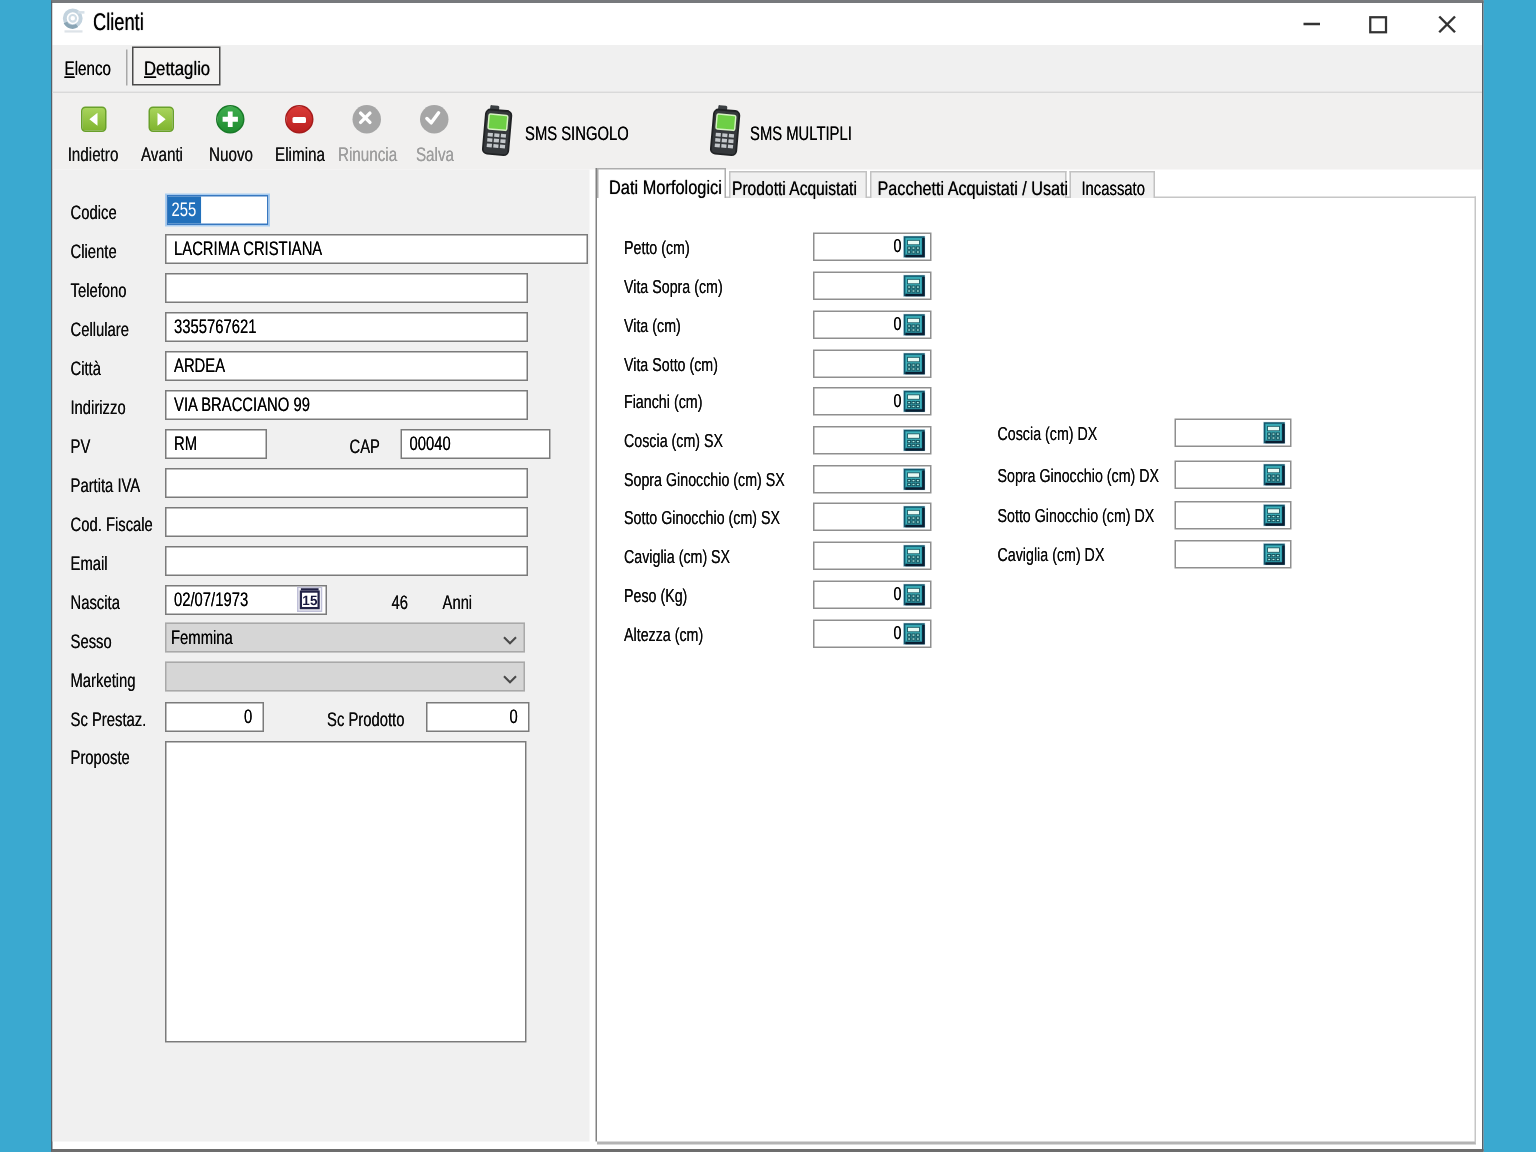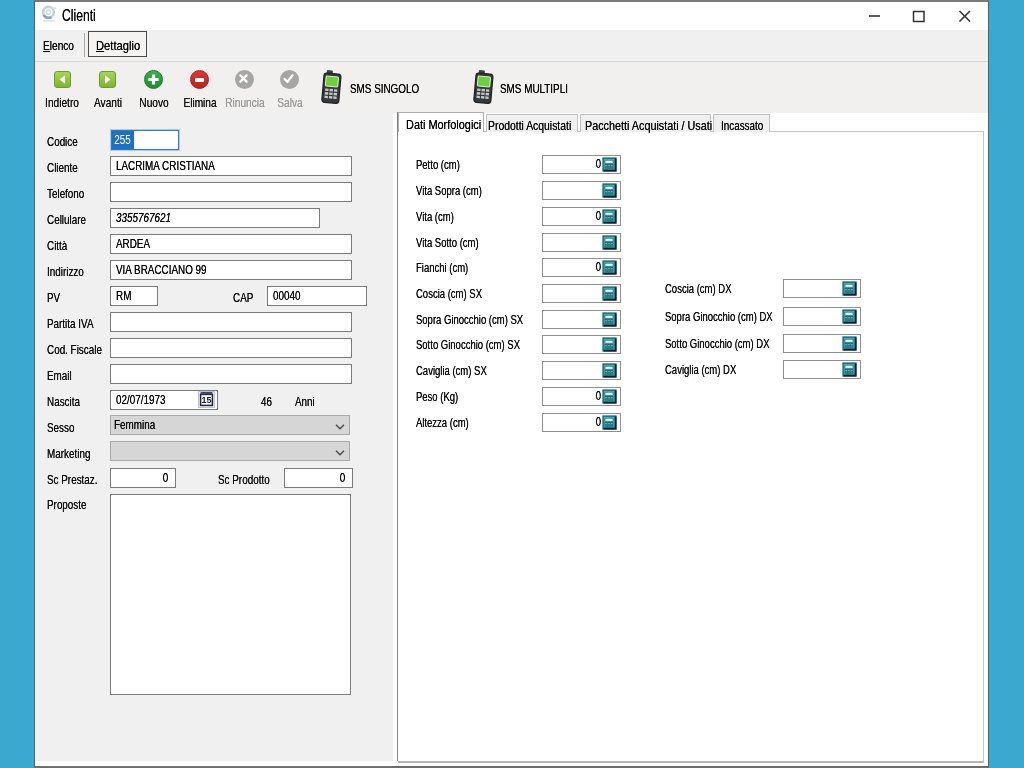--- a/index.html
+++ b/index.html
@@ -142,31 +142,31 @@
           <rect x="8.8" y="26.2" width="3.4" height="2.4"></rect>
           <rect x="13.2" y="26.2" width="3.4" height="2.4"></rect>
     </g>
   </g>
 </svg></div>
 <div class="smslbl" style="left:500px;">SMS MULTIPLI</div>
 <div id="leftpanel"></div>
 <div class="lbl" style="left:47px;top:134px;">Codice</div>
 <div class="abs" style="left:111px;top:130px;width:68px;height:20px;background:#fff;border:1px solid #3878c0;outline:1px solid #a9cdf0;line-height:18px;font-size:13px;"><span class="v" style="display:inline-block;transform:scaleX(0.76);transform-origin:0 50%;background:#2170bb;color:#fff;padding:0 4px 0 3px;text-shadow:none;">255</span></div>
 <div class="lbl" style="left:47px;top:160px;">Cliente</div>
-<div class="inp" style="left:110px;top:156px;width:242px;"><span class="v">LACRIMA CRISTIANA</span></div>
+<div class="inp" style="left:110px;top:156px;width:282px;"><span class="v">LACRIMA CRISTIANA</span></div>
 <div class="lbl" style="left:47px;top:186px;">Telefono</div>
 <div class="inp" style="left:110px;top:182px;width:242px;"></div>
 <div class="lbl" style="left:47px;top:212px;">Cellulare</div>
-<div class="inp" style="left:110px;top:208px;width:210px;font-style:italic;"><span class="v">3355767621</span></div>
+<div class="inp" style="left:110px;top:208px;width:242px;"><span class="v">3355767621</span></div>
 <div class="lbl" style="left:47px;top:238px;">Città</div>
 <div class="inp" style="left:110px;top:234px;width:242px;"><span class="v">ARDEA</span></div>
 <div class="lbl" style="left:47px;top:264px;">Indirizzo</div>
 <div class="inp" style="left:110px;top:260px;width:242px;"><span class="v">VIA BRACCIANO 99</span></div>
 <div class="lbl" style="left:47px;top:290px;">PV</div>
-<div class="inp" style="left:110px;top:286px;width:48px;"><span class="v">RM</span></div>
+<div class="inp" style="left:110px;top:286px;width:68px;"><span class="v">RM</span></div>
 <div class="lbl" style="left:233px;top:290px;">CAP</div>
 <div class="inp" style="left:267px;top:286px;width:100px;"><span class="v">00040</span></div>
 <div class="lbl" style="left:47px;top:316px;">Partita IVA</div>
 <div class="inp" style="left:110px;top:312px;width:242px;"></div>
 <div class="lbl" style="left:47px;top:342px;">Cod. Fiscale</div>
 <div class="inp" style="left:110px;top:338px;width:242px;"></div>
 <div class="lbl" style="left:47px;top:368px;">Email</div>
 <div class="inp" style="left:110px;top:364px;width:242px;"></div>
 <div class="lbl" style="left:47px;top:394px;">Nascita</div>
 <div class="inp" style="left:110px;top:390px;width:108px;"><span class="v">02/07/1973</span></div>

